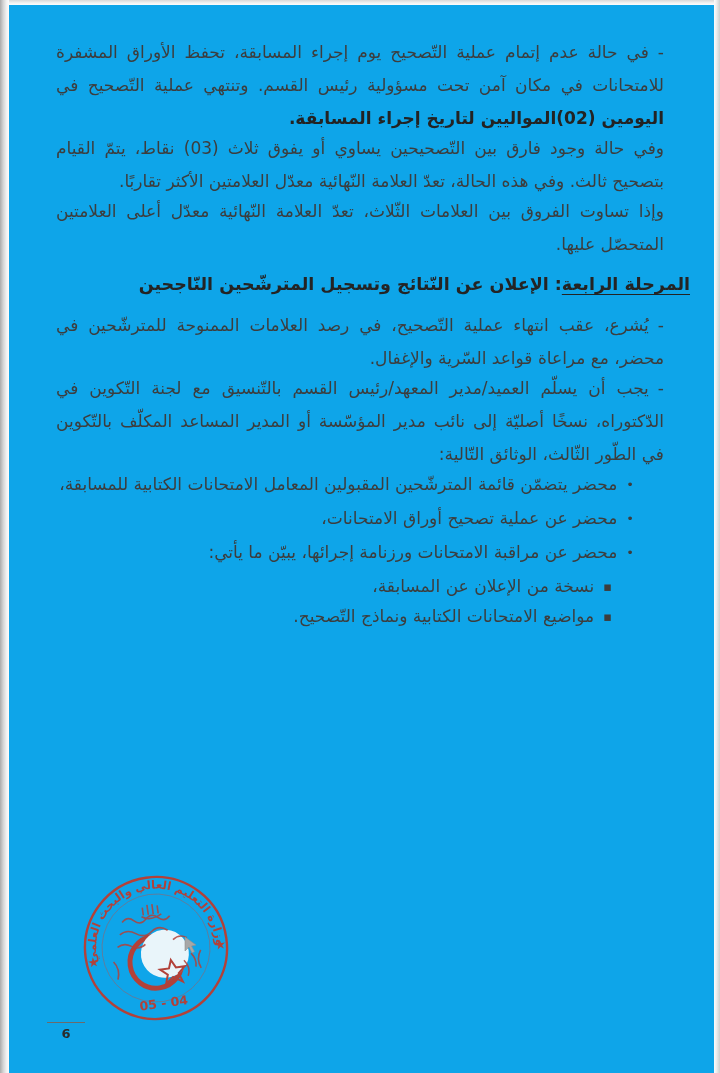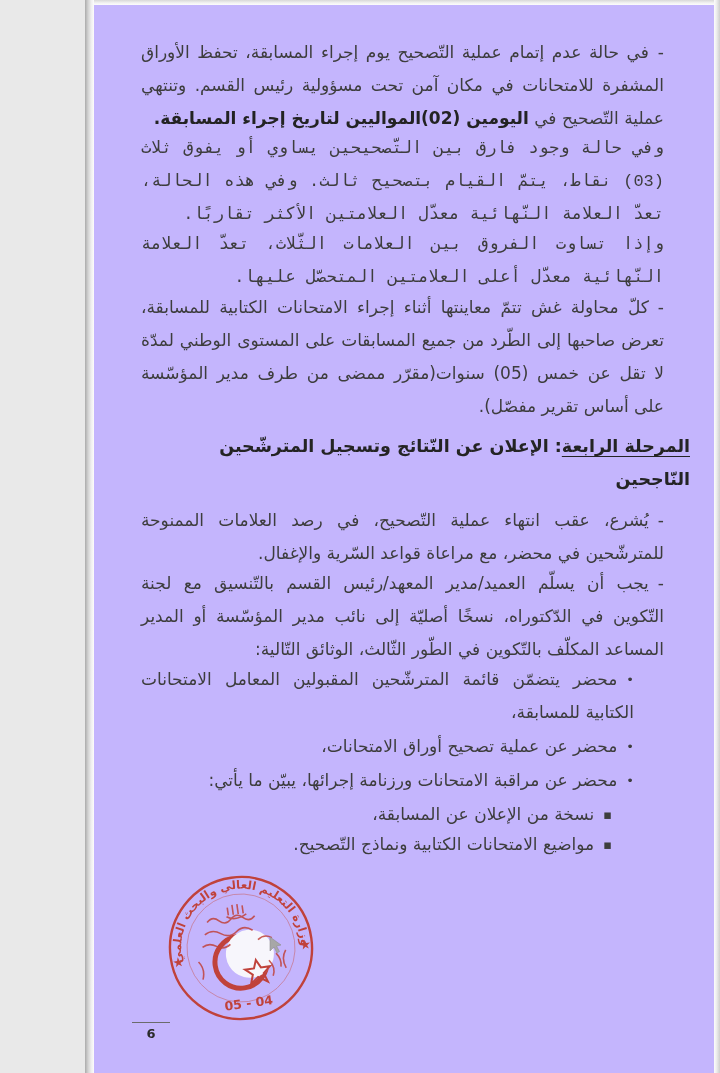--- a/index.html
+++ b/index.html
@@ -1,27 +1,27 @@
 <!DOCTYPE html>
 <html lang="ar" dir="rtl"><head>
 <meta charset="utf-8">
 <style>
   html,body{margin:0;padding:0;}
   body{width:720px;height:1073px;background:#e9e9e9;font-family:"DejaVu Sans",sans-serif;}
-  .page{position:relative;width:635px;height:1073px;background:#c4b5fd;overflow:hidden;margin-left:31px;}
+  .page{position:relative;width:720px;height:1073px;background:#0ea5e9;overflow:hidden;margin-left:31px;}
   .edge-left{position:absolute;left:0;top:0;width:9px;height:100%;
     background:linear-gradient(to right,#ababab 0%,#d3d3d3 35%,#efefef 70%,#fcfcfc 100%);}
   .edge-right{position:absolute;right:0;top:0;width:6px;height:100%;
     background:linear-gradient(to left,#cecece 0%,#eeeeee 60%,#fcfcfc 100%);}
   .edge-top{position:absolute;left:0;top:0;width:100%;height:5px;
     background:linear-gradient(to bottom,#d8d8d8 0%,#f3f3f3 60%,#fcfcfc 100%);}
   .content{position:absolute;top:36px;right:30px;left:56px;direction:rtl;
     color:#3d3d3d;font-size:17px;line-height:33px;text-align:justify;text-align-last:right;}
   .para{margin:0 0 -3px 0;padding-right:26px;}
-  .plain{margin:0 0 -3px 0;padding-right:26px;font-family:Liberation Mono, monospace;}
+  .plain{margin:0 0 -3px 0;padding-right:26px;}
   .bl{margin-left:9px;color:#3d3d3d;}
   b,.bold{font-weight:bold;color:#232323;}
   h2.heading{font-size:17.5px;font-weight:bold;color:#242424;margin:10px 0 8px 0;padding:0;
     line-height:33px;text-align:right;}
   .u{text-decoration:underline;text-underline-offset:4px;}
   .li2{margin:0 0 1px 0;padding-right:56px;}
   .li3{margin:0 0 -3px 0;padding-right:78px;}
   .li3 .bl,.li2 .bl{font-size:13px;vertical-align:1px;}
   .stamp{position:absolute;left:80px;top:872px;width:152px;height:152px;
     transform:rotate(-8deg);opacity:.92;}
@@ -41,21 +41,20 @@
 
   <div class="content">
 
     <p class="para"><span class="bl">-</span><span>في حالة عدم إتمام عملية التّصحيح يوم إجراء المسابقة، تحفظ الأوراق المشفرة للامتحانات في مكان آمن تحت مسؤولية رئيس القسم. وتنتهي عملية التّصحيح في </span><b>اليومين (02)المواليين لتاريخ إجراء المسابقة.</b></p>
 
 
     <p class="plain"><span>وفي حالة وجود فارق بين التّصحيحين يساوي أو يفوق ثلاث (03) نقاط، يتمّ القيام بتصحيح ثالث. وفي هذه الحالة، تعدّ العلامة النّهائية معدّل العلامتين الأكثر تقاربًا.</span></p>
 
     <p class="plain"><span>وإذا تساوت الفروق بين العلامات الثّلاث، تعدّ العلامة النّهائية معدّل أعلى العلامتين المتحصّل عليها.</span></p>
 
-    <p class="para"><span class="bl">-</span><span>كلّ محاولة غش تتمّ معاينتها أثناء إجراء الامتحانات الكتابية للمسابقة، تعرض صاحبها إلى الطّرد من جميع المسابقات على المستوى الوطني لمدّة لا تقل عن خمس (05) سنوات(مقرّر ممضى من طرف مدير المؤسّسة على أساس تقرير مفصّل).</span></p>
 
     <h2 class="heading"><span class="u">المرحلة الرابعة</span><span>: الإعلان عن النّتائج وتسجيل المترشّحين النّاجحين</span></h2>
 
     <p class="para"><span class="bl">-</span><span>يُشرع، عقب انتهاء عملية التّصحيح، في رصد العلامات الممنوحة للمترشّحين في محضر، مع مراعاة قواعد السّرية والإغفال.</span></p>
 
 
     <p class="para"><span class="bl">-</span><span>يجب أن يسلّم العميد/مدير المعهد/رئيس القسم بالتّنسيق مع لجنة التّكوين في الدّكتوراه، نسخًا أصليّة إلى نائب مدير المؤسّسة أو المدير المساعد المكلّف بالتّكوين في الطّور الثّالث، الوثائق التّالية:</span></p>
 
     <p class="li2"><span class="bl">•</span><span>محضر يتضمّن قائمة المترشّحين المقبولين المعامل الامتحانات الكتابية للمسابقة،</span></p>
     <p class="li2"><span class="bl">•</span><span>محضر عن عملية تصحيح أوراق الامتحانات،</span></p>

